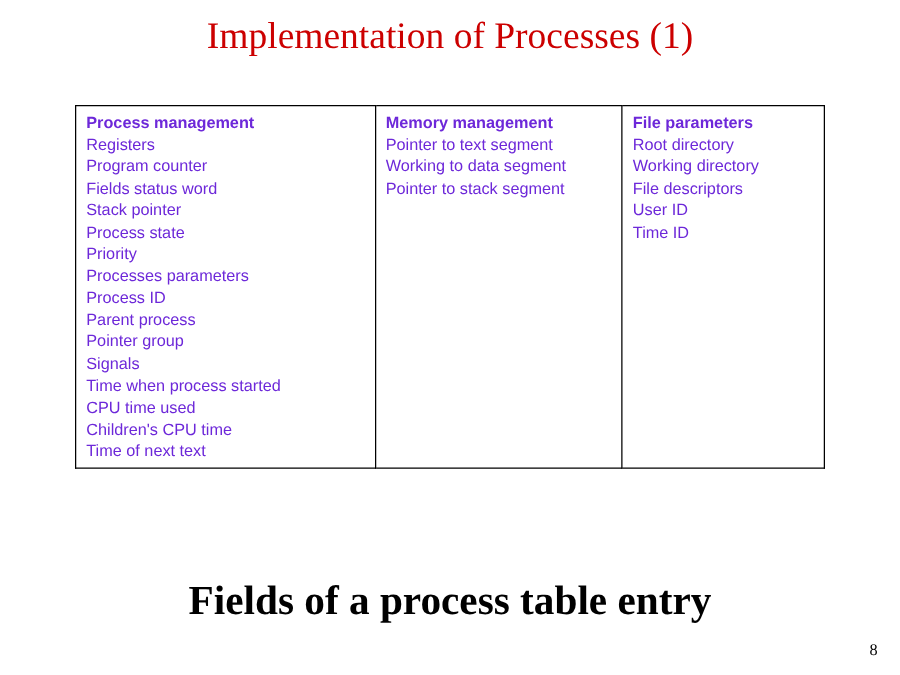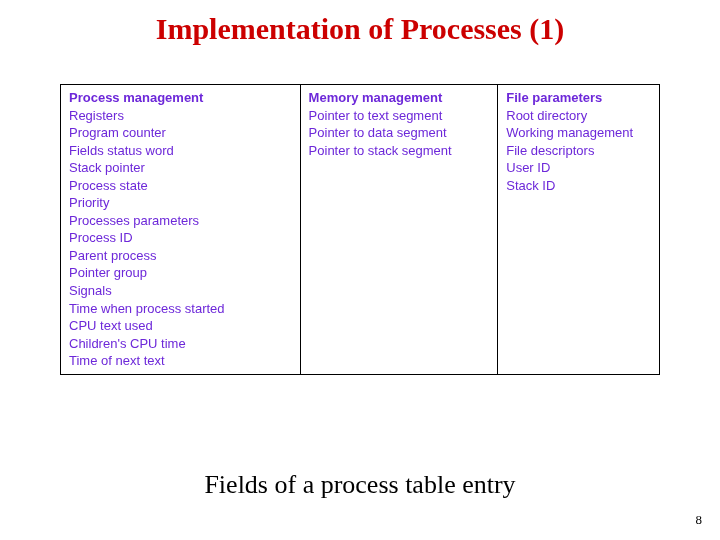--- a/index.html
+++ b/index.html
@@ -10,21 +10,21 @@
     body {
       width: 720px;
       height: 540px;
       background: #ffffff;
       font-family: "Times New Roman", Times, serif;
       position: relative;
     }
     .slide-title {
       color: #cc0000;
       font-size: 30px;
-      font-weight: bold;
+      font-weight: normal;
       text-align: center;
       padding-top: 12px;
       padding-left: 60px;
       padding-right: 60px;
     }
     .table-container {
       margin: 38px 60px 0 60px;
     }
     table {
       border-collapse: collapse;
@@ -39,26 +39,27 @@
       padding: 4px 8px 4px 8px;
       line-height: 1.35;
     }
     .col-header {
       font-weight: bold;
     }
     .col1 { width: 40%; }
     .col2 { width: 33%; }
     .col3 { width: 27%; }
     .caption {
-      font-size: 26px;
+      font-size: 33px;
       text-align: center;
       position: absolute;
       bottom: 40px;
       width: 100%;
       font-family: "Times New Roman", Times, serif;
+      font-weight: bold;
     }
     .page-number {
       position: absolute;
       bottom: 12px;
       right: 18px;
       font-size: 13px;
       font-family: "Times New Roman", Times, serif;
     }
   </style>
 </head>
@@ -77,37 +78,37 @@
         <div>Fields status word</div>
         <div>Stack pointer</div>
         <div>Process state</div>
         <div>Priority</div>
         <div>Processes parameters</div>
         <div>Process ID</div>
         <div>Parent process</div>
         <div>Pointer group</div>
         <div>Signals</div>
         <div>Time when process started</div>
-        <div>CPU text used</div>
+        <div>CPU time used</div>
         <div>Children's CPU time</div>
         <div>Time of next text</div>
       </td>
       <td class="col2">
         <div class="col-header">Memory management</div>
         <div>Pointer to text segment</div>
-        <div>Pointer to data segment</div>
+        <div>Working to data segment</div>
         <div>Pointer to stack segment</div>
       </td>
       <td class="col3">
         <div class="col-header">File parameters</div>
         <div>Root directory</div>
-        <div>Working management</div>
+        <div>Working directory</div>
         <div>File descriptors</div>
         <div>User ID</div>
-        <div>Stack ID</div>
+        <div>Time ID</div>
       </td>
     </tr>
   </tbody>
     </table>
 </div>
 
 <div class="caption">Fields of a process table entry</div>
 
 <div class="page-number">8</div>
 

